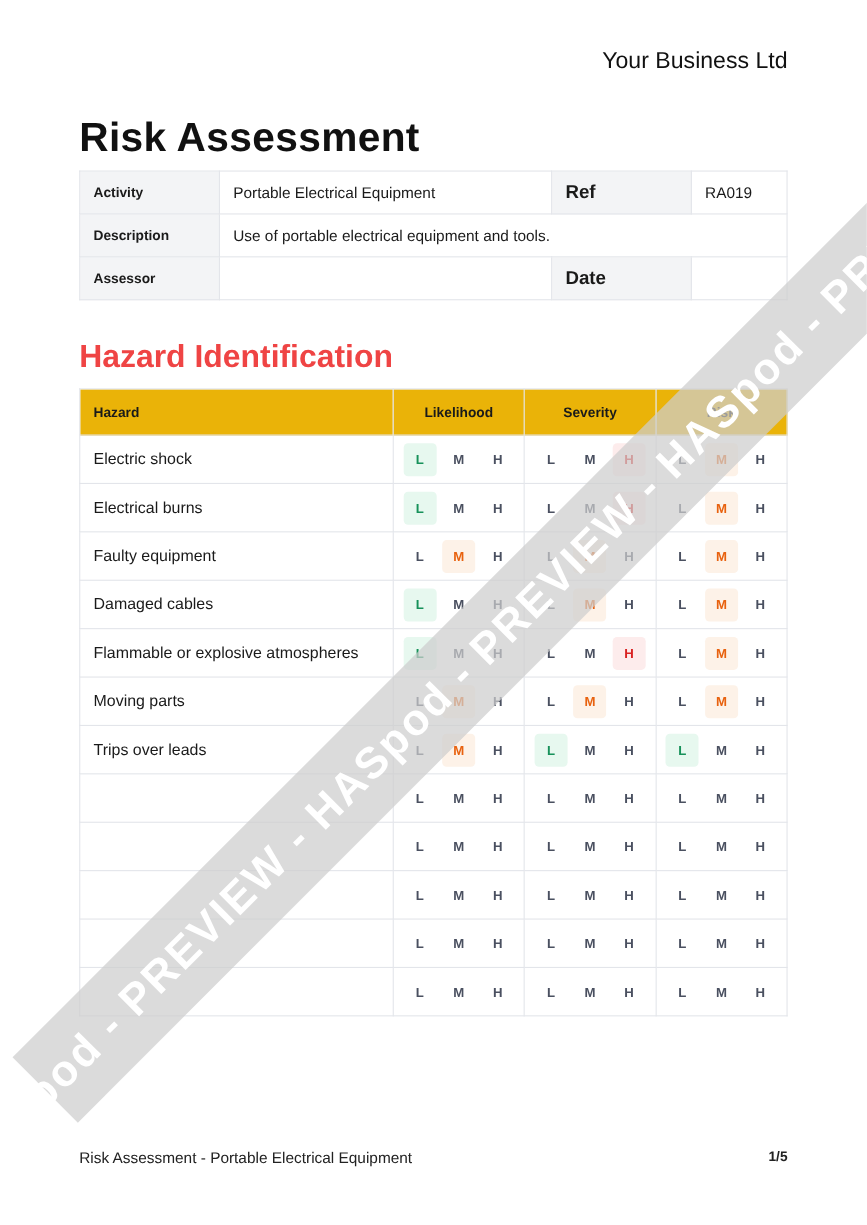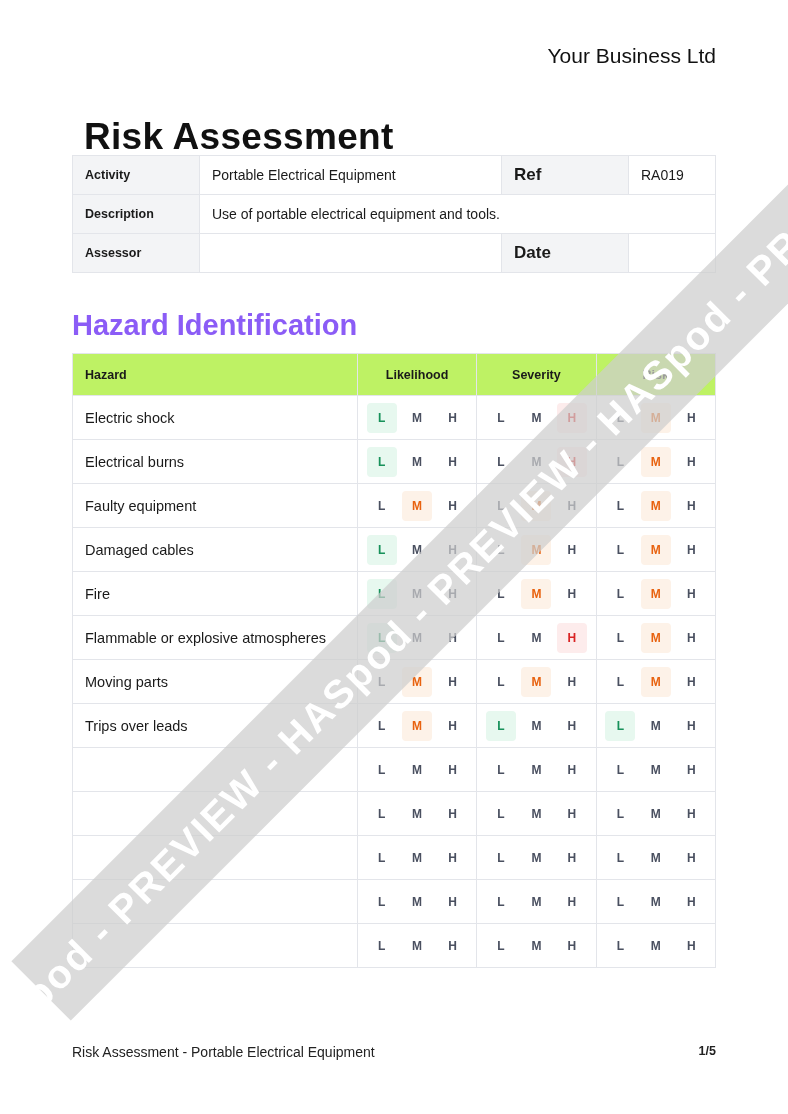--- a/index.html
+++ b/index.html
@@ -1,27 +1,27 @@
 <!DOCTYPE html>
 <html><head>
 <meta charset="utf-8">
 <style>
   html,body{margin:0;padding:0;background:#fff;}
   body{width:788px;height:1114px;position:relative;overflow:hidden;font-family:"Liberation Sans",sans-serif;color:#1a1a1a;}
   .company{position:absolute;right:72px;top:44px;font-size:21px;font-weight:normal;color:#111;}
-  .title{position:absolute;left:72px;top:104px;font-size:37px;font-weight:bold;margin:12px;color:#111;letter-spacing:0.3px;}
+  .title{position:absolute;left:72px;top:104px;font-size:37px;font-weight:bold;margin:0;color:#111;letter-spacing:0.3px;}
   table{border-collapse:collapse;position:absolute;left:72px;width:644px;}
   td,th{border:1.5px solid #e3e5ea;}
   .info{top:155px;}
   .info td{height:38px;font-size:14px;padding:0 12px;}
   .info .lbl{background:#f3f4f6;font-weight:bold;font-size:12.5px;width:102px;}
   .info .lbl2{background:#f3f4f6;font-weight:bold;font-size:17px;width:102px;}
-  .h2{position:absolute;left:72px;top:309px;font-size:29px;font-weight:bold;margin:0;color:#8b5cf6;}
+  .h2{position:absolute;left:72px;top:309px;font-size:29px;font-weight:bold;margin:0;color:#ef4444;}
   .haz{top:353px;}
-  .haz th{background:#bef264;font-size:12.5px;height:39px;font-weight:bold;}
+  .haz th{background:#eab308;font-size:12.5px;height:39px;font-weight:bold;}
   .haz th.hz{text-align:left;padding-left:12px;}
   .haz td{height:41px;font-size:14.5px;}
   .haz td.name{padding-left:12px;width:270px;}
   .haz td.grp{width:118px;padding:0;}
   .opts{display:flex;justify-content:space-around;align-items:center;padding:0 6px;}
   .opt{width:30px;height:30px;display:flex;align-items:center;justify-content:center;font-size:12px;font-weight:bold;color:#4a5060;border-radius:4px;}
   .opt.sel-L{background:#e7f8ef;color:#17915a;}
   .opt.sel-M{background:#fdf2e8;color:#e8620f;}
   .opt.sel-H{background:#fdecec;color:#d92323;}
   .footer-l{position:absolute;left:72px;top:1044px;font-size:14px;color:#222;}
@@ -157,44 +157,20 @@
         </td>
         <td class="grp">
           <div class="opts">
             <span class="opt">L</span>
             <span class="opt sel-M">M</span>
             <span class="opt">H</span>
           </div>
         </td>
       </tr>
       <tr>
-        <td class="name">Fire</td>
-        <td class="grp">
-          <div class="opts">
-            <span class="opt sel-L">L</span>
-            <span class="opt">M</span>
-            <span class="opt">H</span>
-          </div>
-        </td>
-        <td class="grp">
-          <div class="opts">
-            <span class="opt">L</span>
-            <span class="opt sel-M">M</span>
-            <span class="opt">H</span>
-          </div>
-        </td>
-        <td class="grp">
-          <div class="opts">
-            <span class="opt">L</span>
-            <span class="opt sel-M">M</span>
-            <span class="opt">H</span>
-          </div>
-        </td>
-      </tr>
-      <tr>
         <td class="name">Flammable or explosive atmospheres</td>
         <td class="grp">
           <div class="opts">
             <span class="opt sel-L">L</span>
             <span class="opt">M</span>
             <span class="opt">H</span>
           </div>
         </td>
         <td class="grp">
           <div class="opts">

